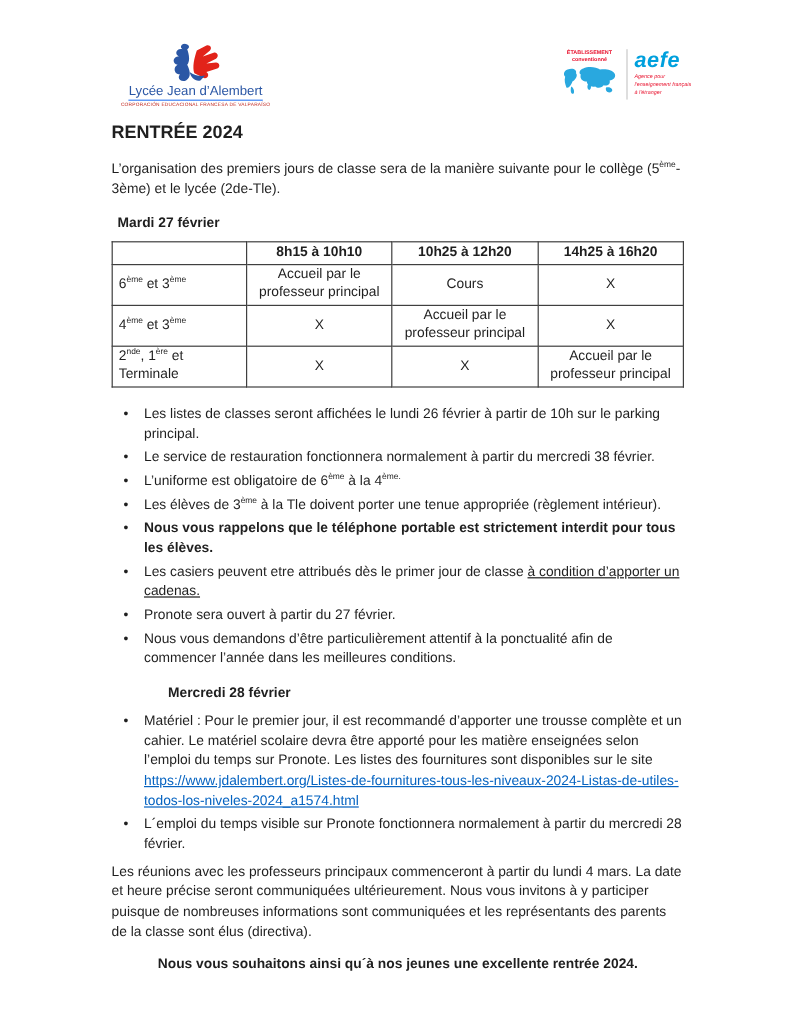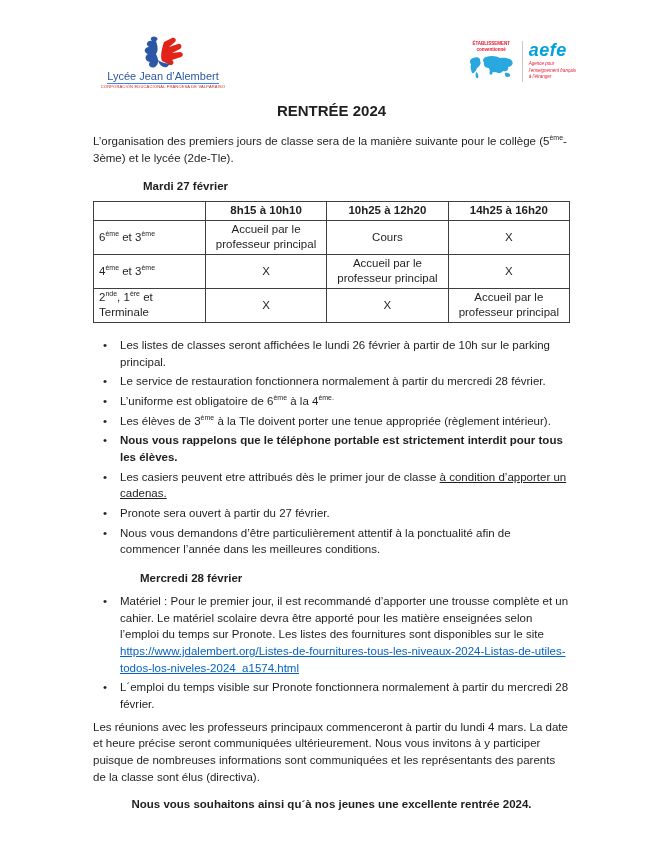--- a/index.html
+++ b/index.html
@@ -33,24 +33,24 @@
     white-space: nowrap; line-height: 1.4;
   }
   .aefe-logo { display: flex; align-items: stretch; margin-top: 5px; margin-right: -6px; }
   .aefe-left { width: 56px; text-align: center; padding-right: 5px; }
   .aefe-tagline { color: #e8112d; font-size: 4.5px; font-weight: bold; line-height: 1.3; }
   .aefe-divider { width: 1px; background: #c9c9c9; }
   .aefe-right { padding-left: 6px; text-align: left; font-style: italic; }
   .aefe-brand { color: #00a0dd; font-weight: bold; font-size: 18px; line-height: 1; letter-spacing: .5px; }
   .aefe-sub { color: #e8112d; font-size: 4.5px; line-height: 1.45; margin-top: 2px; }
   
-  .doc-title { text-align: center; font-weight: bold; font-size: 15px; margin: 10px 0 14px 0; }
+  .doc-title { font-weight: bold; font-size: 15px; margin: 10px 0 14px 0; }
   p.body { margin: 0 0 11px 0; line-height: 1.45; }
   .heading { font-weight: bold; margin: 14px 0 9px 0; padding-left: 47px; }
-  .heading.indent { padding-left: 5px; margin-left: 45px; }
+  .heading.indent { padding-left: 5px; }
   
   table.schedule { border-collapse: collapse; width: 100%; margin: 4px 0 14px 0; }
   table.schedule th, table.schedule td {
     border: 1px solid #3f3f3f;
     padding: 1px 5px;
     text-align: center;
     vertical-align: middle;
     font-weight: normal;
     line-height: 1.35;
   }
@@ -154,21 +154,21 @@
       </tbody>
     </table>
 
   <ul class="bullets">
       <li>
         <span class="marker">•</span>
         <span class="content"><span>Les listes de classes seront affichées le lundi 26 février à partir de 10h sur le parking principal.</span></span>
       </li>
       <li>
         <span class="marker">•</span>
-        <span class="content"><span>Le service de restauration fonctionnera normalement à partir du mercredi 28 février.</span></span>
+        <span class="content"><span>Le service de restauration fonctionnera normalement à partir du mercredi 38 février.</span></span>
       </li>
       <li>
         <span class="marker">•</span>
         <span class="content"><span>L’uniforme est obligatoire de 6</span><sup>ème</sup><span> à la 4</span><sup>ème.</sup></span>
       </li>
       <li>
         <span class="marker">•</span>
         <span class="content"><span>Les élèves de 3</span><sup>ème</sup><span> à la Tle doivent porter une tenue appropriée (règlement intérieur).</span></span>
       </li>
       <li>

